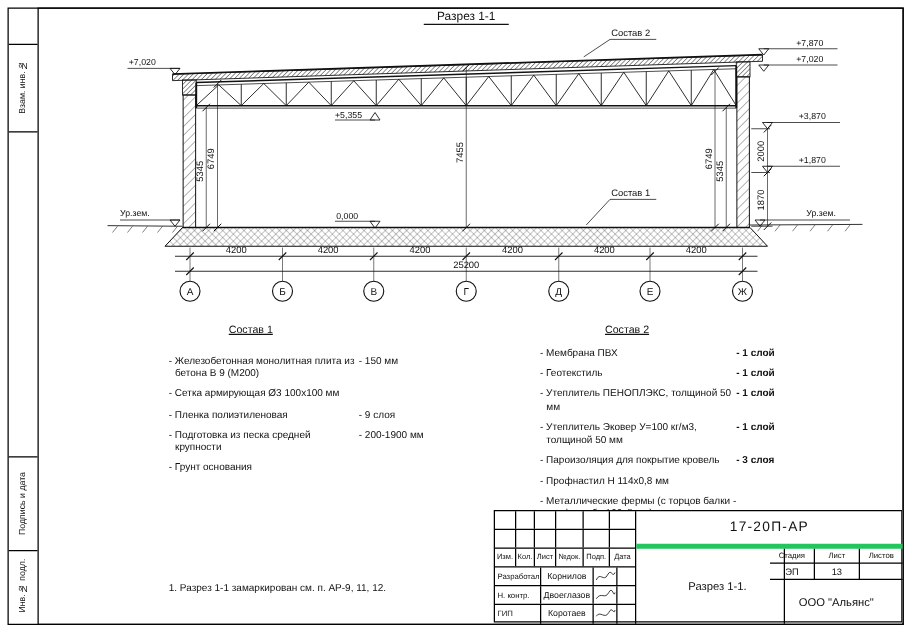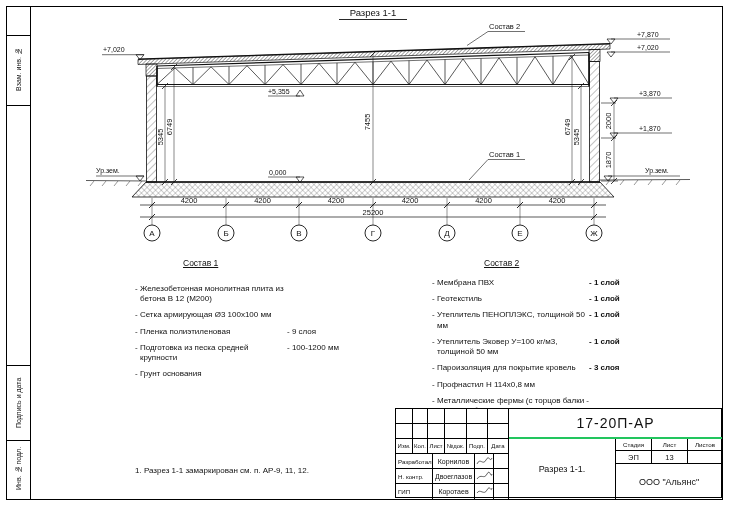--- a/index.html
+++ b/index.html
@@ -29,23 +29,23 @@
   .tb-colA{position:absolute;left:0;top:0;width:113px;height:90px;border-right:1px solid #000;}
   .tb-row{display:flex;height:15px;border-bottom:1px solid #000;}
   .tb-row:last-child{border-bottom:none;}
   .tbc{border-right:1px solid #000;height:100%;display:flex;align-items:center;justify-content:center;
        font-size:6px;overflow:hidden;white-space:nowrap;}
   .tbc:last-child{border-right:none;}
   .c1{width:17px;} .c2{width:15px;} .c3{width:17px;} .c4{width:22px;} .c5{width:21px;} .c6{width:20px;}
   .r1{width:37px;justify-content:flex-start;padding-left:2px;font-size:6.2px;}
   .r2{width:42px;font-size:7px;}
   .r3{width:19px;} .r4{width:13px;}
-  .tb-doccode{position:absolute;left:113px;top:0;width:213px;height:30px;border-bottom:2px solid #22c55e;
-       display:flex;align-items:center;justify-content:center;font-size:14px;letter-spacing:1px;}
-  .tb-name{position:absolute;left:113px;top:30px;width:107px;height:60px;border-right:1px solid #000;
+  .tb-doccode{position:absolute;left:113px;top:0;width:213px;height:30px;border-bottom:4px solid #22c55e;
+       display:flex;align-items:center;justify-content:center;font-size:11px;letter-spacing:1px;}
+  .tb-name{position:absolute;left:125px;top:30px;width:107px;height:60px;border-right:1px solid #000;
        display:flex;align-items:center;justify-content:center;font-size:9px;}
   .tb-right{position:absolute;left:220px;top:30px;width:106px;height:60px;}
   .tb-slh,.tb-slv{display:flex;width:100%;}
   .tb-slh{height:12px;} .tb-slv{height:13px;}
   .slc{border-right:1px solid #000;border-bottom:1px solid #000;display:flex;align-items:center;justify-content:center;}
   .slc:last-child{border-right:none;}
   .s1{width:36px;} .s2{width:36px;} .s3{width:34px;}
   .tb-slh .slc{font-size:6.2px;}
   .tb-slv .slc{font-size:7.5px;}
   .tb-company{width:100%;height:35px;display:flex;align-items:center;justify-content:center;font-size:9px;}
@@ -210,33 +210,34 @@
   </g>
 </svg>
 
 <div class="comp comp1" style="left:135px;top:258px;width:280px">
   <div class="comp-title">Состав 1</div>
   <div class="items">
     <div class="item">
         <div class="item-val"></div>
       </div>
     <div class="item">
-        <div class="item-text">- Железобетонная монолитная плита из бетона В 12 (М200)</div>
+        <div class="item-text">- Железобетонная монолитная плита из бетона В 9 (М200)</div>
+        <div class="item-val">- 150 мм</div>
       </div>
     <div class="item">
         <div class="item-text">- Сетка армирующая Ø3 100х100 мм</div>
         <div class="item-val"></div>
       </div>
     <div class="item">
         <div class="item-text">- Пленка полиэтиленовая</div>
         <div class="item-val">- 9 слоя</div>
       </div>
     <div class="item">
         <div class="item-text">- Подготовка из песка средней крупности</div>
-        <div class="item-val">- 100-1200 мм</div>
+        <div class="item-val">- 200-1900 мм</div>
       </div>
     <div class="item">
         <div class="item-text">- Грунт основания</div>
         <div class="item-val"></div>
       </div>
   </div>
 </div>
 
 <div class="comp comp2" style="left:432px;top:258px;width:240px">
   <div class="comp-title">Состав 2</div>

